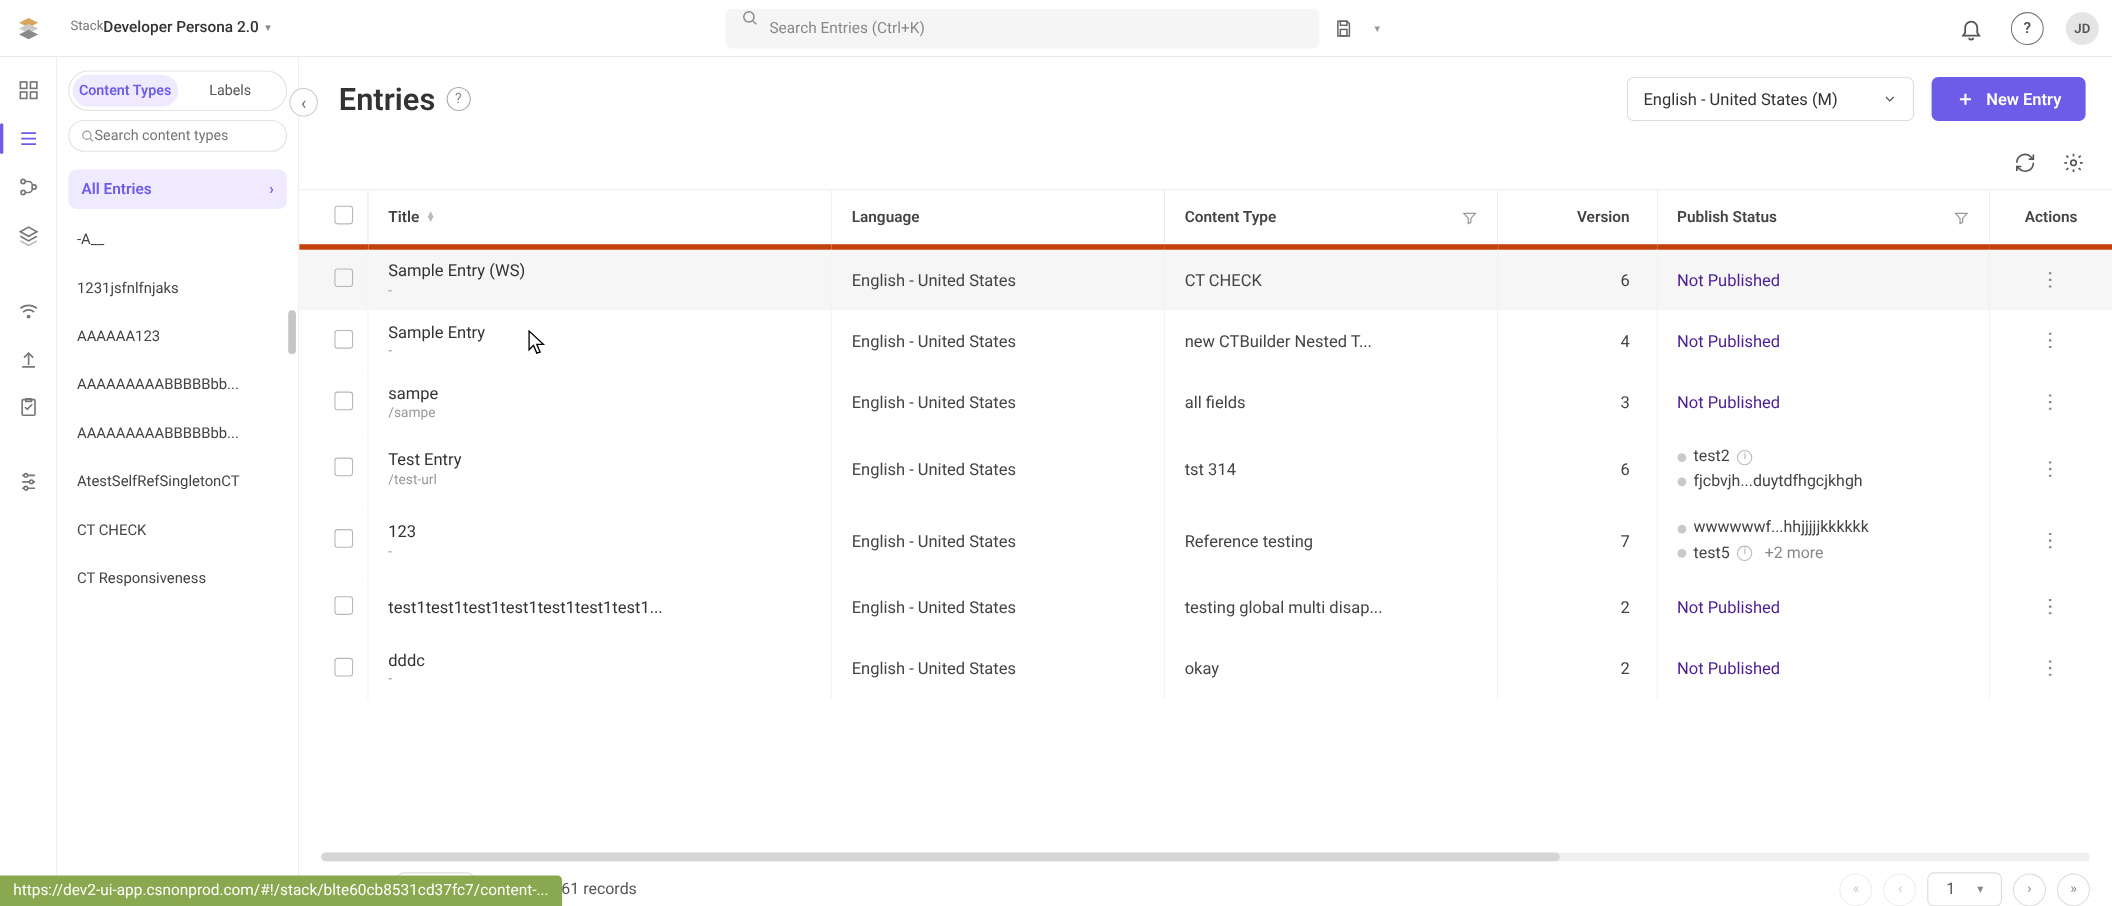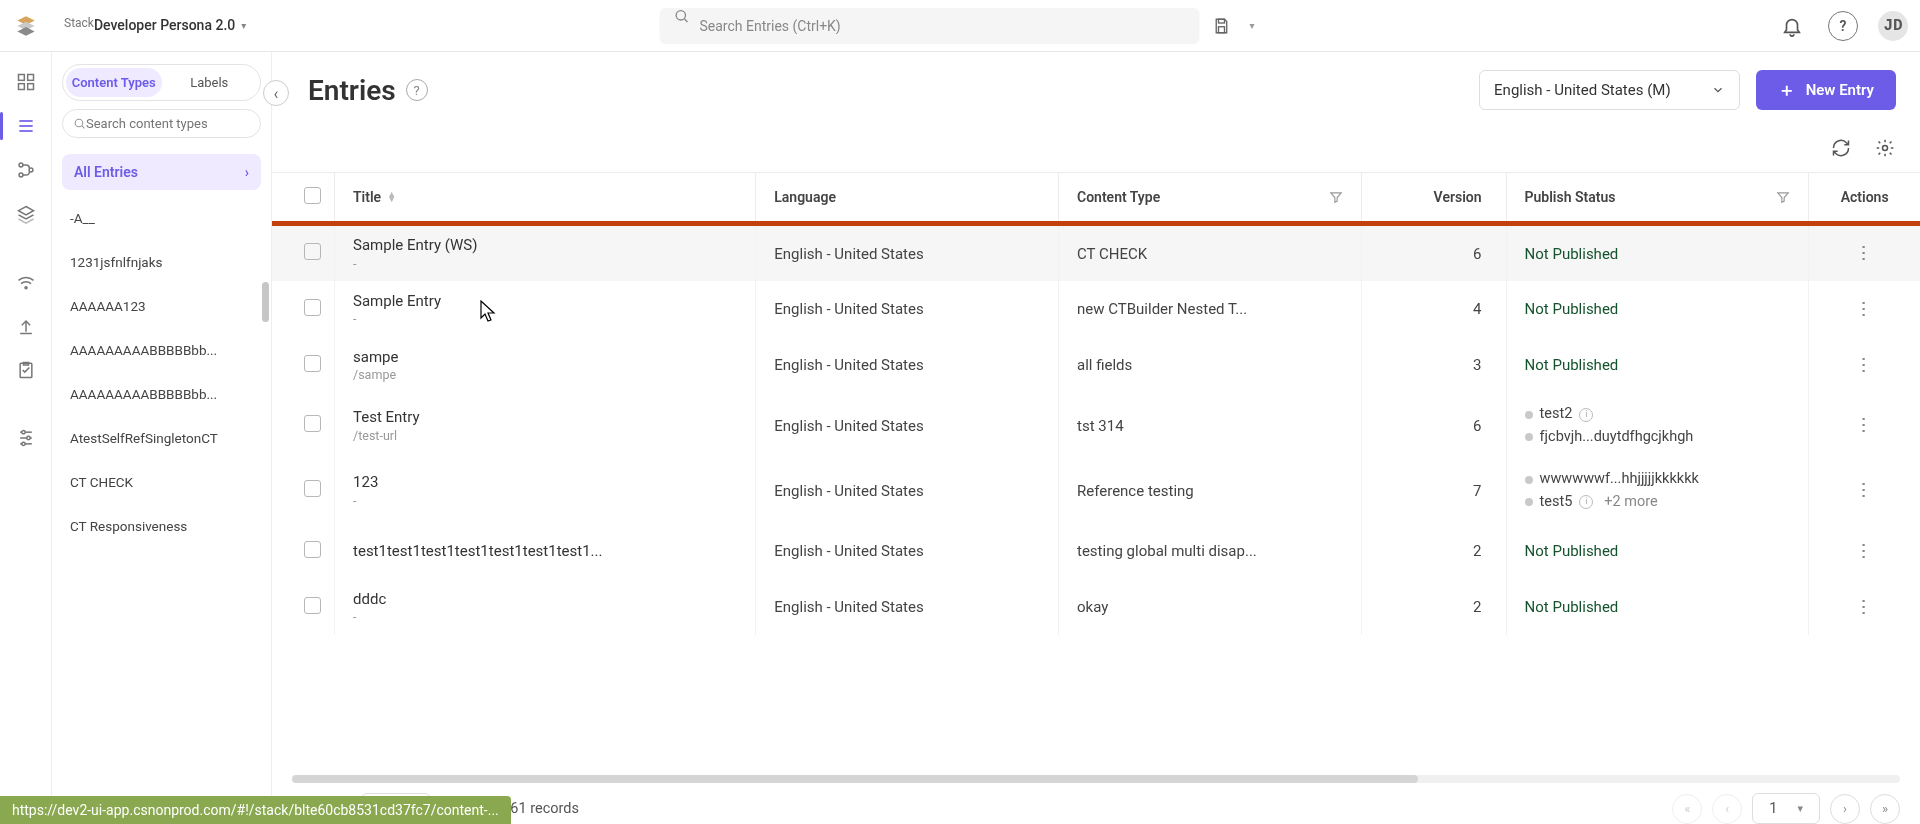--- a/index.html
+++ b/index.html
@@ -16,21 +16,21 @@
 .search-wrap { margin-left: auto; margin-right:auto; position: absolute; left: 50%; transform: translateX(-50%); display:flex; align-items:center; gap:10px;}
 .search-box { width: 540px; height: 36px; background: #f5f5f5; border-radius: 6px; display: flex; padding: 0 14px; gap: 10px; color:#888;}
 .search-box input { border:none; background:transparent; flex:1; font-size:14px; color:#444; outline:none;}
 .search-box input::placeholder { color:#888; }
 .search-suffix-btn { width:24px; height:24px; display:flex;align-items:center;justify-content:center; color:#666;}
 .search-caret { color:#999; font-size:10px; padding:0 6px;}
 
 .hdr-right { margin-left:auto; display:flex; align-items:center; gap:20px; }
 .icon-btn { width:32px; height:32px; display:flex;align-items:center;justify-content:center; color:#555; cursor:pointer;}
 .icon-circle { width:30px;height:30px;border:1.5px solid #777;border-radius:50%;display:flex;align-items:center;justify-content:center;font-size:14px;color:#555;font-weight:600;}
-.avatar { width:30px;height:30px;border-radius:50%;background:#e5e5e5;display:flex;align-items:center;justify-content:center;font-size:16px;font-weight:600;color:#555;font-family:Liberation Mono, monospace;}
+.avatar { width:30px;height:30px;border-radius:50%;background:#e5e5e5;display:flex;align-items:center;justify-content:center;font-size:12px;font-weight:600;color:#555;}
 
 
 .main { display:flex; height: calc(100% - 52px); }
 
 
 .rail { width:52px; border-right:1px solid #eee; display:flex; flex-direction:column; align-items:center; padding-top:10px; gap:4px;}
 .rail-item { width:40px;height:40px; display:flex;align-items:center;justify-content:center; color:#666; border-radius:6px; cursor:pointer;}
 .rail-item.active { color:#6c5ce7; position:relative;}
 .rail-item.active::before { content:""; position:absolute; left:-6px; top:6px; bottom:6px; width:3px; background:#6c5ce7; border-radius:2px;}
 .rail-gap { flex:0 0 20px;}
@@ -72,21 +72,21 @@
 td { padding:10px 18px; font-size:15px; color:#444; border-right:1px solid #f2f2f2; vertical-align:middle;}
 td.noborder-r { border-right:none;}
 tbody tr { height:56px;}
 tbody tr.tall { height:60px;}
 tbody tr.rhover { background:#f6f6f6;}
 .chk-col { width:44px; text-align:center; padding-left:24px; padding-right:6px;}
 .chk { width:17px;height:17px; border:1.5px solid #b7b7b7; border-radius:3px; display:inline-block;}
 .title-cell { display:flex; flex-direction:column; line-height:1.25;}
 .title-main { color:#333;}
 .title-sub { font-size:12.5px; color:#999; margin-top:1px;}
-.muted { color:#14532d;}
+.muted { color:#4c1d95;}
 .th-inner { display:flex; align-items:center; gap:6px;}
 .sort-ic { display:inline-flex; flex-direction:column; line-height:0.55; font-size:9px; color:#bbb;}
 .filter-ic { color:#aaa; font-size:13px; margin-left:auto;}
 th.ver, td.ver { text-align:right; padding-right:24px;}
 td.actions { text-align:center;}
 .kebab { color:#888; font-size:18px; letter-spacing:1px; cursor:pointer; display:inline-block; transform:rotate(90deg);}
 .pub-line { display:flex; align-items:center; gap:7px; font-size:14.5px; color:#444; line-height:1.55;}
 .pub-dot { width:8px;height:8px;border-radius:50%; background:#c9c9c9; flex:none;}
 .pub-info { width:14px;height:14px;border:1.2px solid #bbb;border-radius:50%;display:inline-flex;align-items:center;justify-content:center;font-size:9px;color:#aaa;}
 .pub-more { color:#888; margin-left:4px;}

